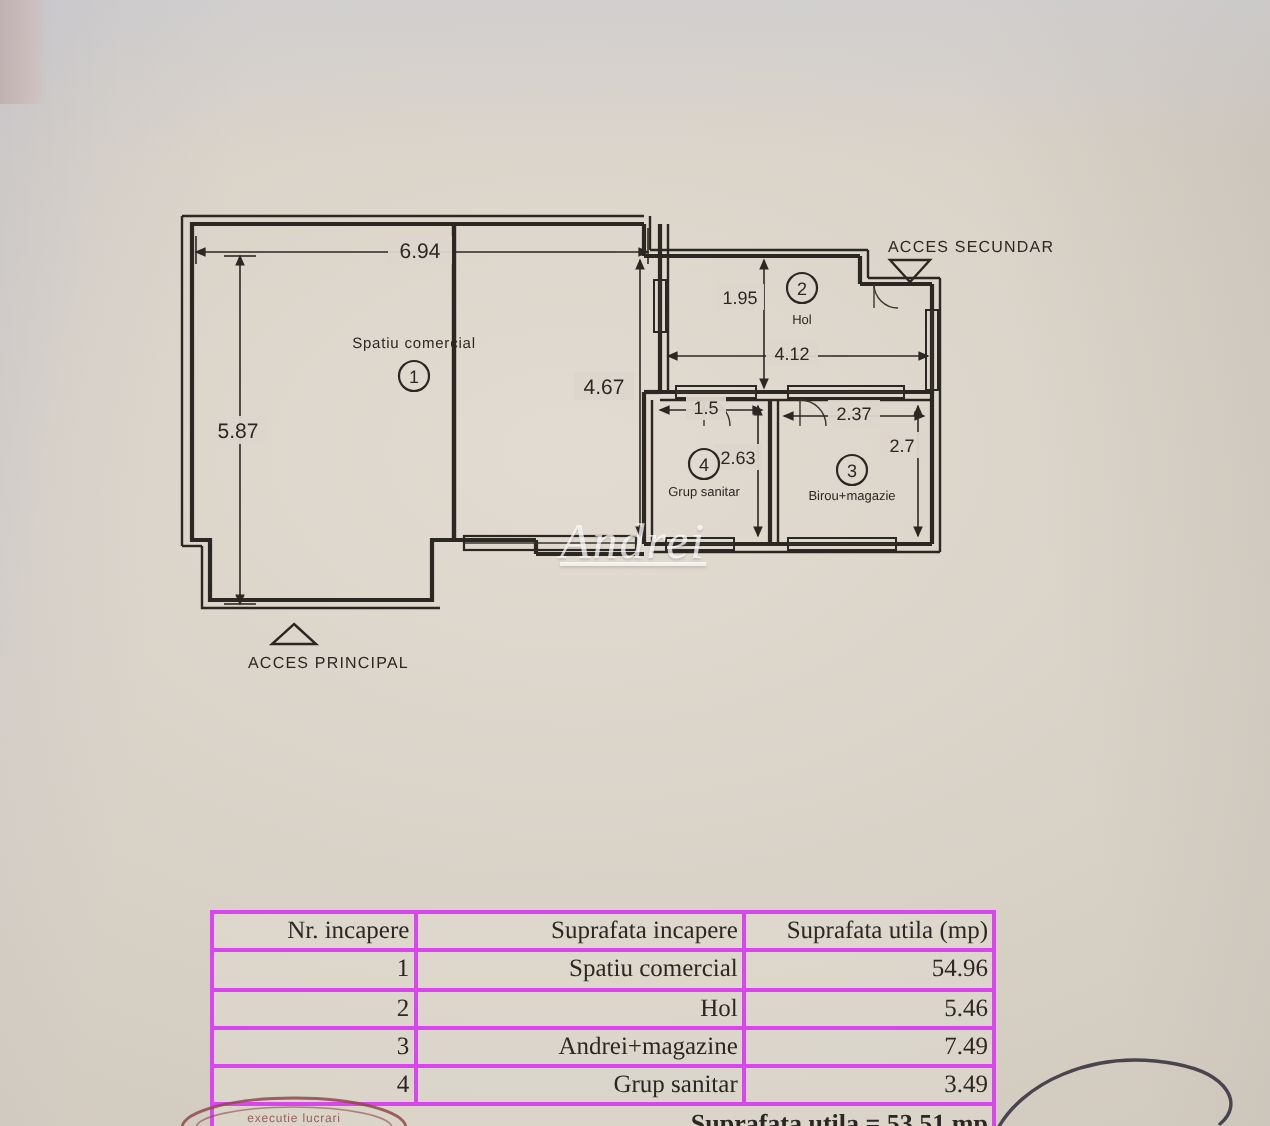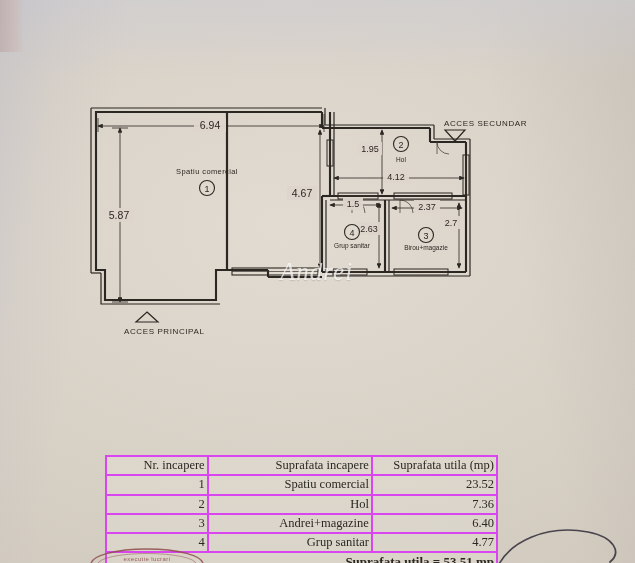--- a/index.html
+++ b/index.html
@@ -24,20 +24,21 @@
     opacity:.55;
   }
   #plan{position:absolute;left:0;top:0;width:635px;height:563px;}
   .wm{
     position:absolute;left:280px;top:258px;
     font-family:"Liberation Serif", serif;
     font-size:25px;color:rgba(255,255,255,0.72);
     letter-spacing:1px;font-style:italic;
     text-shadow:0 1px 1px rgba(120,115,110,.25);
     pointer-events:none;
+    text-decoration:underline;
   }
   
   #tbl-wrap{
     position:absolute;left:105px;top:455px;width:393px;
   }
   table{
     border-collapse:collapse;width:100%;
     font-family:"Liberation Serif", serif;
     color:#2b2722;background:rgba(232,227,219,.30);
   }
@@ -240,36 +241,36 @@
       <tr>
         <th class="c1">Nr. incapere</th>
         <th class="c2">Suprafata incapere</th>
         <th class="c3">Suprafata utila (mp)</th>
       </tr>
     </thead>
     <tbody>
       <tr>
         <td class="c1">1</td>
         <td class="c2">Spatiu comercial</td>
-        <td class="c3">23.52</td>
+        <td class="c3">54.96</td>
       </tr>
       <tr>
         <td class="c1">2</td>
         <td class="c2">Hol</td>
-        <td class="c3">7.36</td>
+        <td class="c3">5.46</td>
       </tr>
       <tr>
         <td class="c1">3</td>
         <td class="c2">Andrei+magazine</td>
-        <td class="c3">6.40</td>
+        <td class="c3">7.49</td>
       </tr>
       <tr>
         <td class="c1">4</td>
         <td class="c2">Grup sanitar</td>
-        <td class="c3">4.77</td>
+        <td class="c3">3.49</td>
       </tr>
       <tr class="total">
         <td colspan="3">Suprafata utila = 53.51 mp</td>
       </tr>
     </tbody>
   </table>
 </div>
 
 <svg class="stamp" viewBox="0 0 118 34">
   <ellipse cx="59" cy="24" rx="56" ry="15" fill="none" stroke="#8e4a4a" stroke-width="1.4" opacity=".85"></ellipse>

